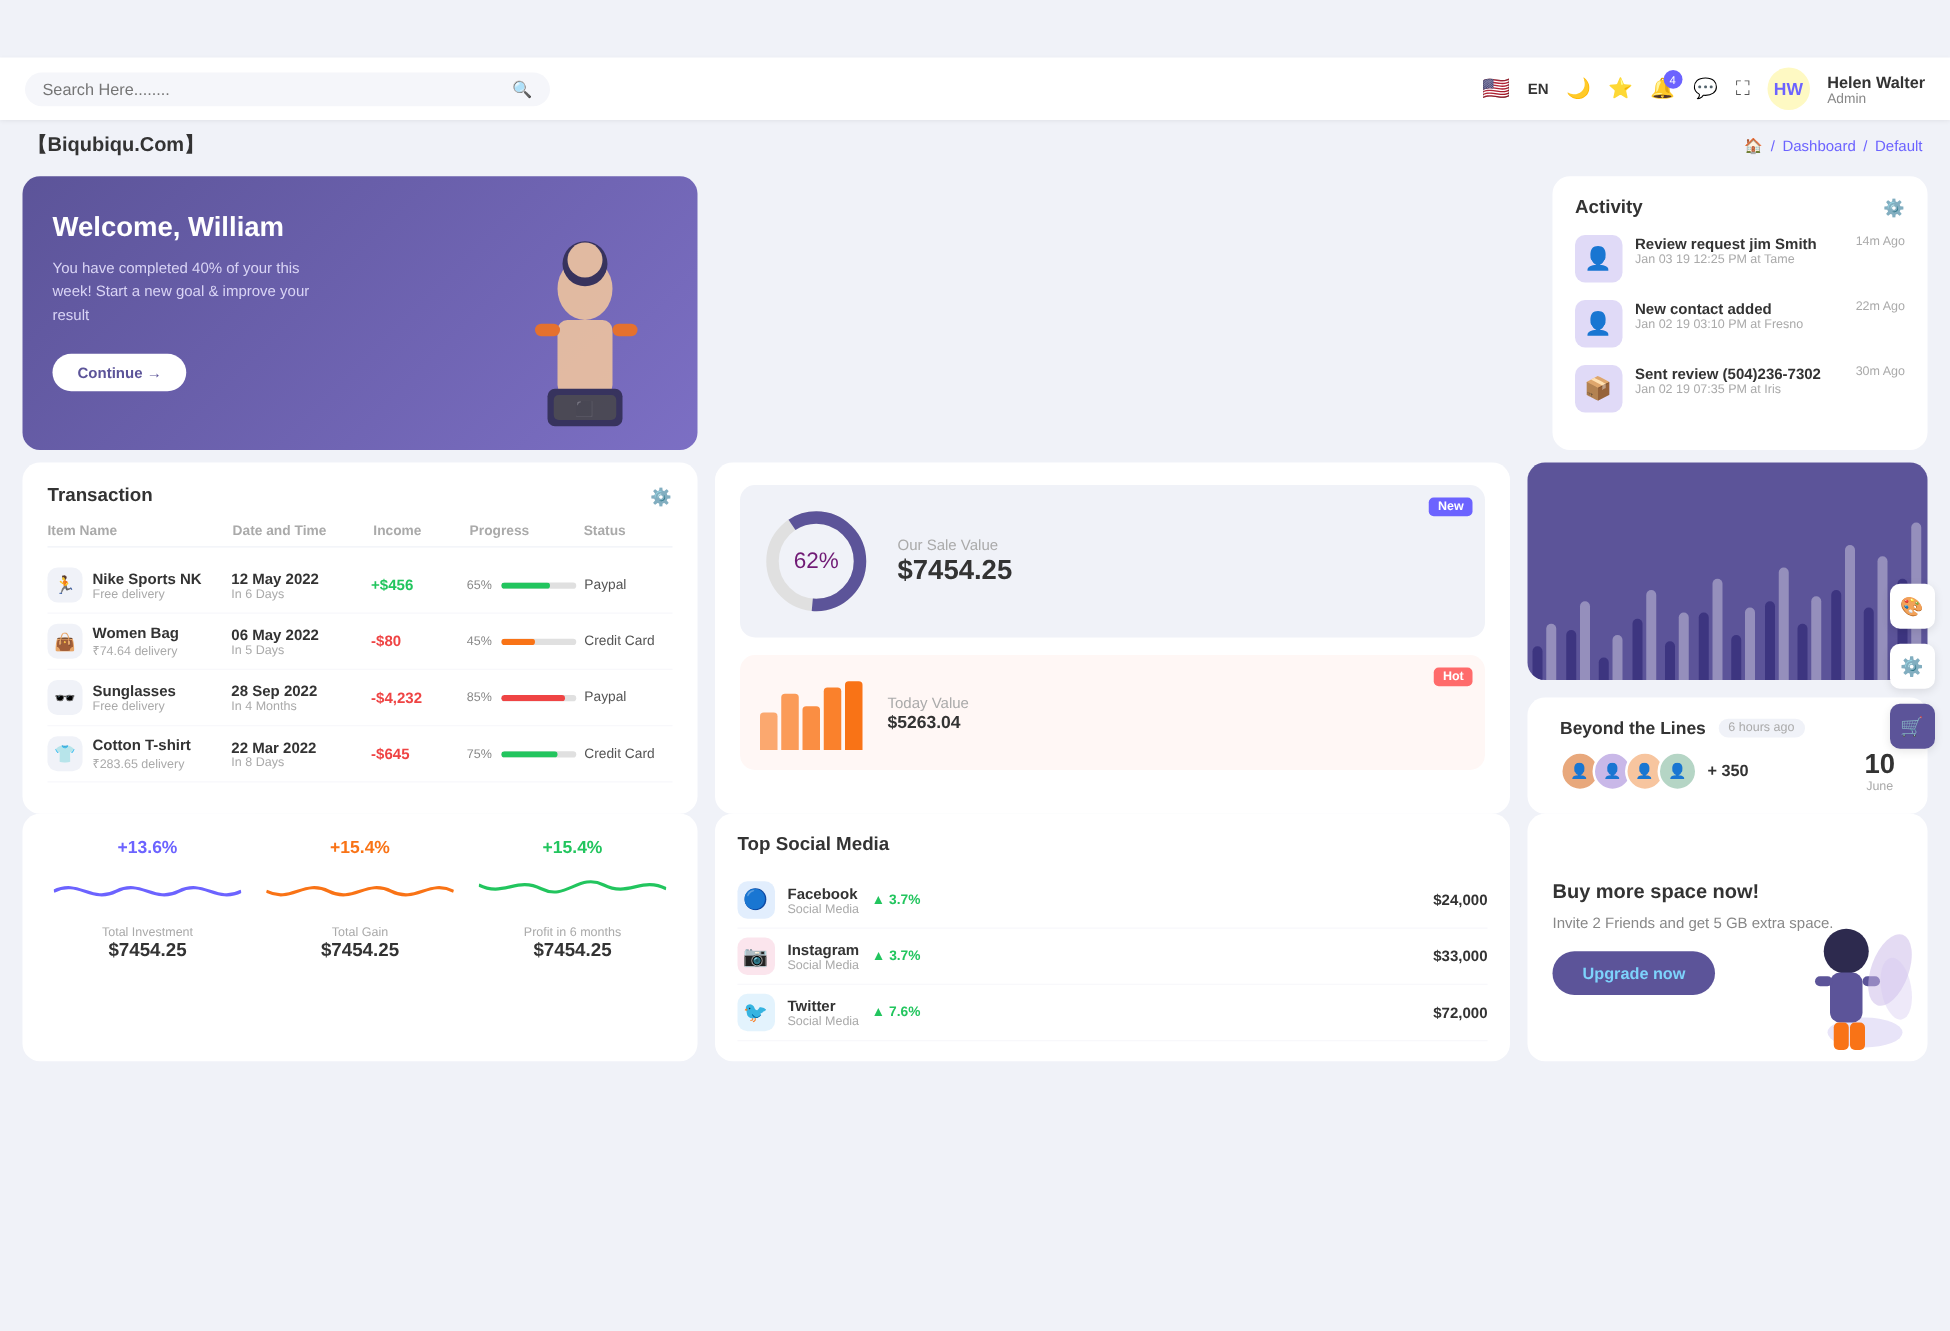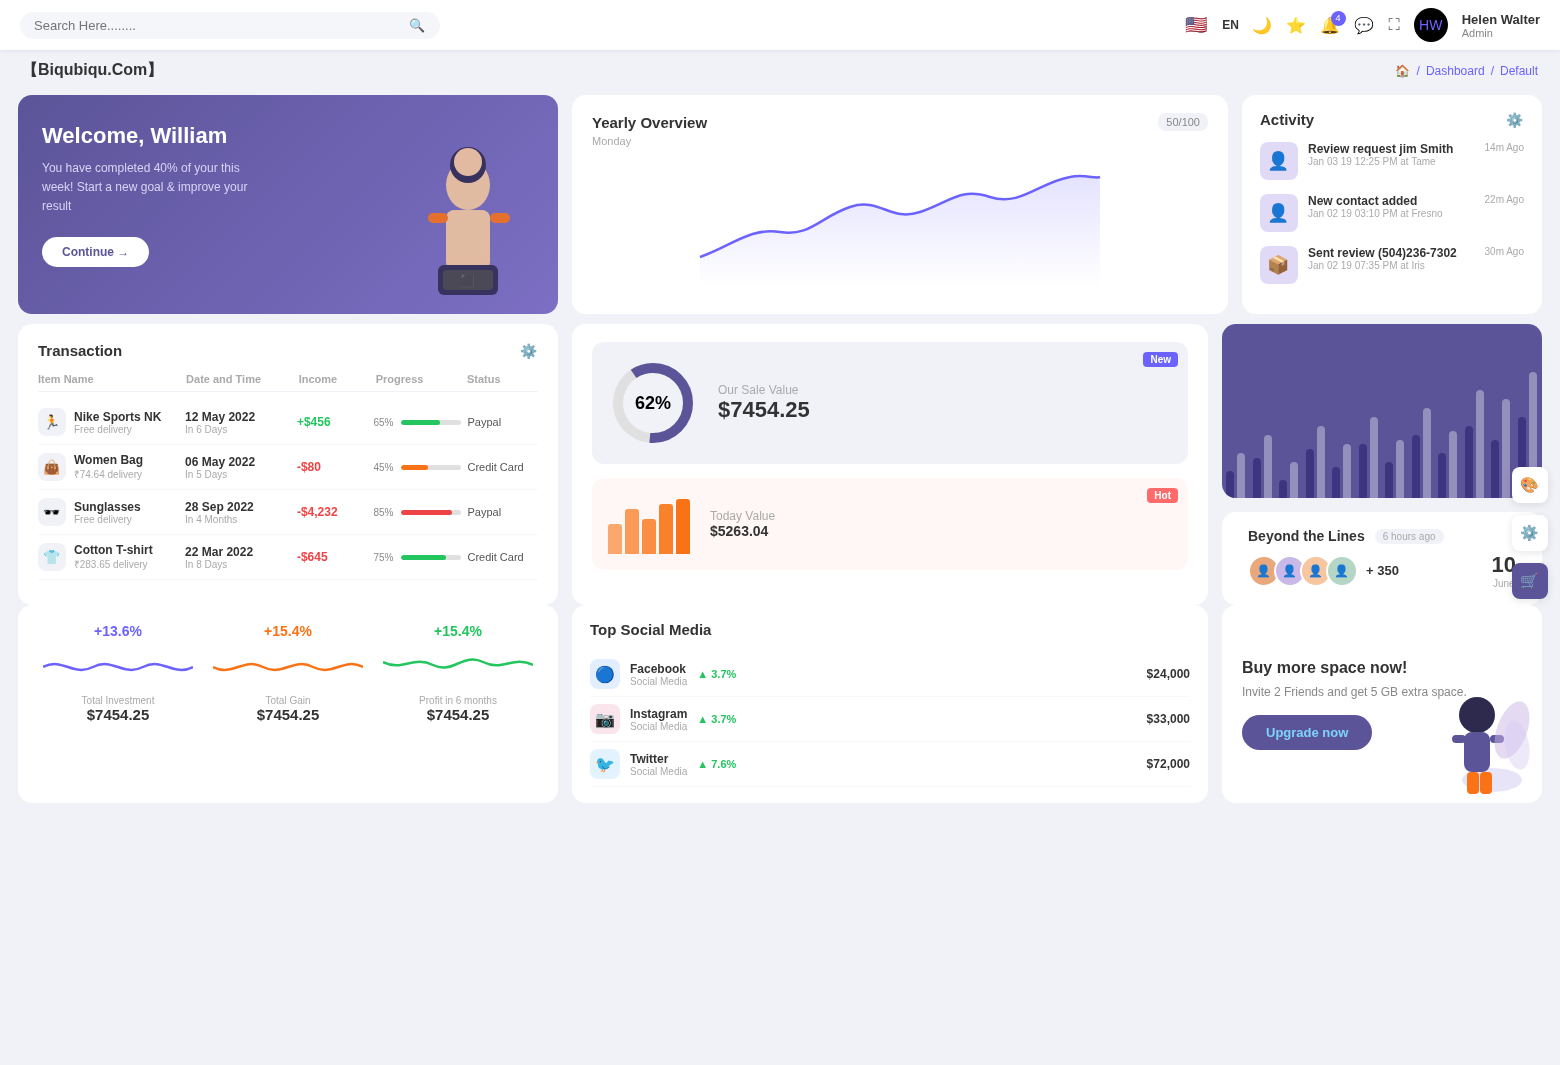--- a/index.html
+++ b/index.html
@@ -1,27 +1,27 @@
 <!DOCTYPE html>
 <html><head>
   <meta charset="utf-8">
   <style>
     * { box-sizing: border-box; margin: 0; padding: 0; }
     body { font-family: 'Segoe UI', Arial, sans-serif; background: #f0f2f8; color: #333; font-size: 13px; }
 
     
-    .topbar { display: flex; align-items: center; background: #fff; padding: 8px 20px; gap: 12px; box-shadow: 0 1px 4px rgba(0,0,0,0.08); }
+    .topbar { display: flex; align-items: center; background: #fff; padding: 8px 20px; gap: 12px; box-shadow: 0 1px 4px rgba(0,0,0,0.08); margin-top: 46px; }
     .search-box { display: flex; align-items: center; background: #f5f6fa; border-radius: 20px; padding: 6px 14px; gap: 8px; flex: 1; max-width: 420px; }
     .search-box input { border: none; background: transparent; outline: none; font-size: 13px; color: #888; width: 100%; }
     .topbar-right { margin-left: auto; display: flex; align-items: center; gap: 14px; }
     .topbar-icon { cursor: pointer; color: #555; font-size: 16px; position: relative; }
     .badge { background: #6c63ff; color: #fff; border-radius: 50%; font-size: 9px; width: 15px; height: 15px; display: flex; align-items: center; justify-content: center; position: absolute; top: -5px; right: -5px; }
     .flag { font-size: 18px; }
     .lang { font-size: 12px; font-weight: 600; color: #333; }
-    .avatar-circle { width: 34px; height: 34px; border-radius: 50%; background: #000000; display: flex; align-items: center; justify-content: center; font-size: 14px; color: #6c63ff; font-weight: 400; cursor: pointer; }
+    .avatar-circle { width: 34px; height: 34px; border-radius: 50%; background: #fef9c3; display: flex; align-items: center; justify-content: center; font-size: 14px; color: #6c63ff; font-weight: 700; cursor: pointer; }
     .user-info { display: flex; flex-direction: column; }
     .user-name { font-weight: 700; font-size: 13px; }
     .user-role { font-size: 11px; color: #888; }
 
     
     .breadcrumb-bar { display: flex; align-items: center; justify-content: space-between; padding: 10px 22px 4px; }
     .brand { font-weight: 700; font-size: 16px; color: #333; }
     .breadcrumb { display: flex; align-items: center; gap: 6px; font-size: 12px; color: #888; }
     .breadcrumb span { color: #6c63ff; cursor: pointer; }
 
@@ -67,21 +67,21 @@
     .income-neg { color: #ef4444; font-weight: 700; font-size: 12px; }
     .progress-bar { width: 60px; height: 5px; border-radius: 3px; background: #e0e0e0; overflow: hidden; }
     .progress-fill { height: 100%; border-radius: 3px; }
     .progress-label { font-size: 10px; color: #888; margin-right: 4px; text-align: center; }
     .status-label { font-size: 11px; color: #555; }
 
     
     .sale-card { background: #fff; border-radius: 14px; padding: 18px 20px; display: flex; flex-direction: column; gap: 14px; }
     .sale-top { background: #f0f2f8; border-radius: 12px; padding: 16px; display: flex; align-items: center; gap: 20px; position: relative; }
     .donut-container { position: relative; width: 90px; height: 90px; flex-shrink: 0; }
-    .donut-label { position: absolute; top: 50%; left: 50%; transform: translate(-50%, -50%); font-weight: 700; font-size: 18px; color: #000000; }
+    .donut-label { position: absolute; top: 50%; left: 50%; transform: translate(-50%, -50%); font-weight: 400; font-size: 18px; color: #701a75; }
     .sale-info { }
     .sale-title { font-size: 12px; color: #aaa; }
     .sale-value { font-size: 22px; font-weight: 800; color: #333; }
     .new-badge { position: absolute; top: 10px; right: 10px; background: #6c63ff; color: #fff; border-radius: 4px; font-size: 10px; padding: 2px 7px; font-weight: 700; }
     .today-card { background: #fff7f5; border-radius: 12px; padding: 16px; display: flex; align-items: center; gap: 20px; position: relative; }
     .hot-badge { position: absolute; top: 10px; right: 10px; background: #ff6b6b; color: #fff; border-radius: 4px; font-size: 10px; padding: 2px 7px; font-weight: 700; }
     .today-info { }
     .today-title { font-size: 12px; color: #aaa; }
     .today-value { font-size: 14px; font-weight: 800; color: #333; }
     .bar-chart-inner { display: flex; align-items: flex-end; gap: 6px; height: 160px; padding: 0 4px; }
@@ -193,37 +193,20 @@
         <circle cx="130" cy="60" r="18" fill="#2d2a4e"></circle>
         <circle cx="130" cy="57" r="14" fill="#f5c99e"></circle>
         <rect x="100" y="160" width="60" height="30" rx="6" fill="#2d2a4e"></rect>
         <rect x="105" y="165" width="50" height="20" rx="4" fill="#444"></rect>
 
         <text x="130" y="180" text-anchor="middle" fill="#6c63ff" font-size="12">⬛</text>
       </svg>
     </div>
   </div>
 
-  <div class="yearly-card">
-    <div class="card-header">
-      <span class="card-title">Yearly Overview</span>
-      <span class="card-badge-sm">50/100</span>
-    </div>
-    <div class="card-sub">Monday</div>
-    <svg class="chart-svg" height="130" viewBox="0 0 400 130">
-      <defs>
-        <linearGradient id="areaGrad" x1="0" y1="0" x2="0" y2="1">
-          <stop offset="0%" stop-color="#6c63ff" stop-opacity="0.18"></stop>
-          <stop offset="100%" stop-color="#6c63ff" stop-opacity="0"></stop>
-        </linearGradient>
-      </defs>
-      <path d="M0,100 C30,90 50,70 80,75 C110,80 120,60 150,50 C180,40 190,65 220,55 C250,45 260,30 290,40 C320,50 340,25 370,20 C385,17 395,22 400,20 L400,130 L0,130 Z" fill="url(#areaGrad)"></path>
-      <path d="M0,100 C30,90 50,70 80,75 C110,80 120,60 150,50 C180,40 190,65 220,55 C250,45 260,30 290,40 C320,50 340,25 370,20 C385,17 395,22 400,20" fill="none" stroke="#6c63ff" stroke-width="2.5"></path>
-    </svg>
-  </div>
 
   <div class="activity-card">
     <div class="activity-title">
       <span>Activity</span>
       <span style="font-size:14px;color:#aaa;cursor:pointer;">⚙️</span>
     </div>
     <div id="activity-list">
       <div class="activity-item">
         <div class="activity-thumb">👤</div>
         <div class="activity-text">

